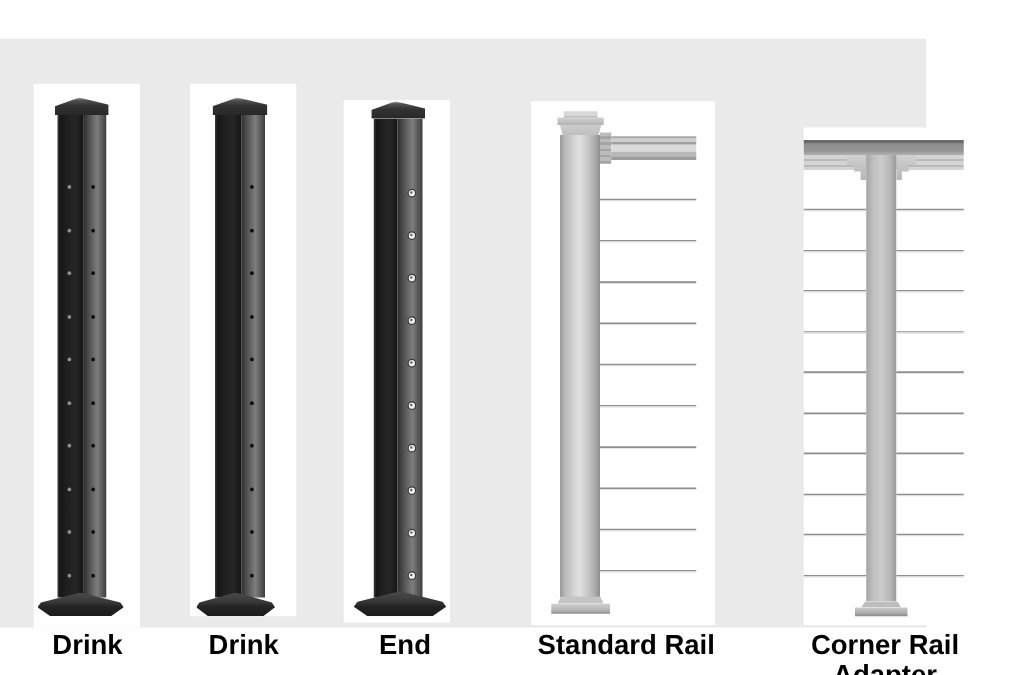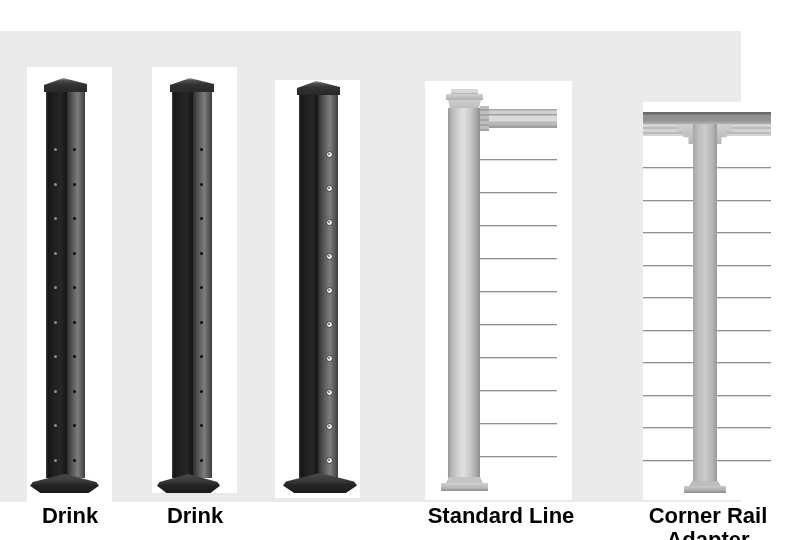--- a/index.html
+++ b/index.html
@@ -158,20 +158,21 @@
       <i style="top: 219px;"></i>
       <i style="top: 253px;"></i>
       <i style="top: 287px;"></i>
       <i style="top: 321px;"></i>
       <i style="top: 355px;"></i>
       <i style="top: 389px;"></i>
       <i style="top: 423px;"></i>
       <i style="top: 457px;"></i>
     </div>
   <div class="abs dark-base" style="left:283px;width:74px;top:473px;height:20px;"></div>
+  <div class="label" id="label-end">End</div>
 
   <div class="panel" id="panel-sr"></div>
   <div class="abs" id="sr-cap-top"></div>
   <div class="abs" id="sr-cap-band"></div>
   <div class="abs" id="sr-cap-neck"></div>
   <div class="abs" id="sr-post"></div>
   <div class="abs" id="sr-bracket"></div>
   <div class="abs" id="sr-rail"></div>
   <div class="abs cables" style="left:480px;width:77px;">
       <i style="top: 159px;"></i>
@@ -180,21 +181,21 @@
       <i style="top: 258px;"></i>
       <i style="top: 291px;"></i>
       <i style="top: 324px;"></i>
       <i style="top: 357px;"></i>
       <i style="top: 390px;"></i>
       <i style="top: 423px;"></i>
       <i style="top: 456px;"></i>
     </div>
   <div class="abs" id="sr-base-top"></div>
   <div class="abs" id="sr-base-plate"></div>
-  <div class="label" id="label-sr">Standard Line</div>
+  <div class="label" id="label-sr">Standard Rail</div>
 
   <div class="panel" id="panel-dr"></div>
   <div class="abs" id="dr-bar"></div>
   <div class="abs" id="dr-molding"></div>
   <div class="abs" id="dr-bracket-l"></div>
   <div class="abs" id="dr-bracket-r"></div>
   <div class="abs" id="dr-post"></div>
   <div class="abs cables" style="left:643px;width:50px;">
       <i style="top: 167px;"></i>
       <i style="top: 199.5px;"></i>

